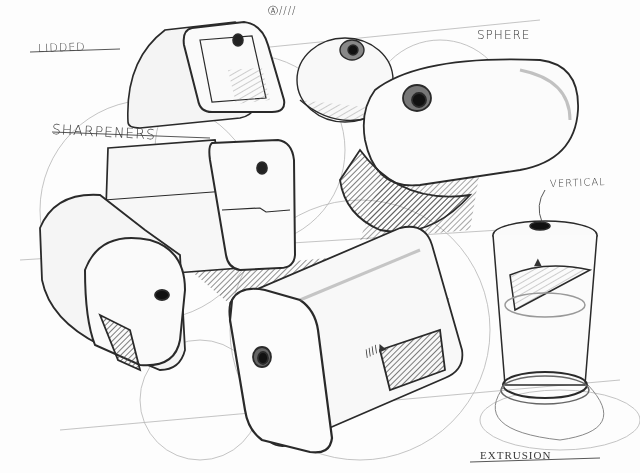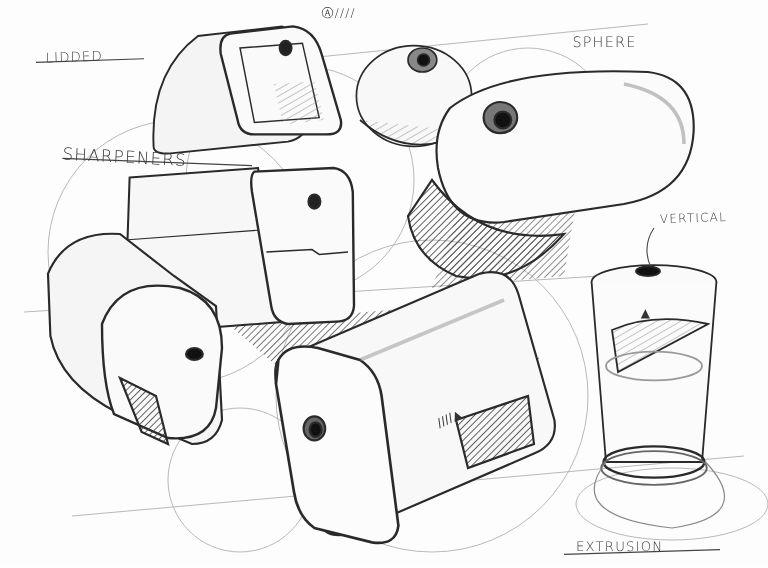--- a/index.html
+++ b/index.html
@@ -4,21 +4,21 @@
 <style>
   html,body{margin:0;padding:0;background:#ffffff;}
   #canvas{position:relative;width:640px;height:473px;overflow:hidden;background:#fdfdfd;}
   svg{position:absolute;left:0;top:0;}
   .lbl{position:absolute;font-family:"DejaVu Sans",sans-serif;color:#3a3a3a;letter-spacing:1px;font-weight:300;transform-origin:left center;white-space:nowrap;}
   .lbl-lidded{left:38px;top:42px;font-size:11px;transform:rotate(-2deg);}
   .lbl-sig{left:268px;top:4px;font-size:10px;}
   .lbl-sphere{left:432px;top:28px;font-size:12px;margin-left:45px;}
   .lbl-sharp{left:52px;top:121px;font-size:14px;transform:rotate(3deg);}
   .lbl-vert{left:550px;top:178px;font-size:10px;transform:rotate(-2deg);}
-  .lbl-extr{left:480px;top:449px;font-size:11px;}
+  .lbl-extr{left:480px;top:449px;font-size:11px;font-family:Liberation Serif, serif;}
   .mark{position:absolute;font-family:"DejaVu Sans",sans-serif;color:#333;}
   .mark-tri{left:534px;top:256px;font-size:10px;}
   .mark-logo{left:364px;top:344px;font-size:10px;transform:rotate(-25deg);}
 </style>
 </head>
 <body>
 
 <div id="canvas">
   <svg width="640" height="473" viewBox="0 0 640 473">
     <defs>

